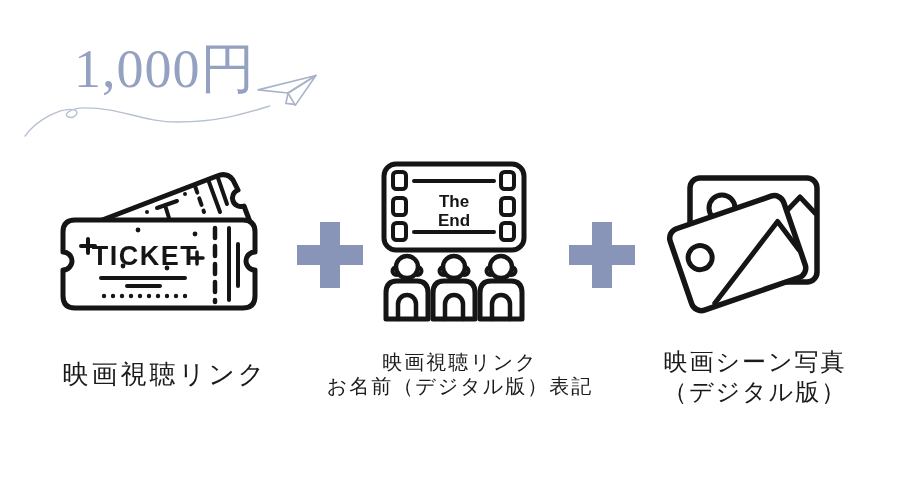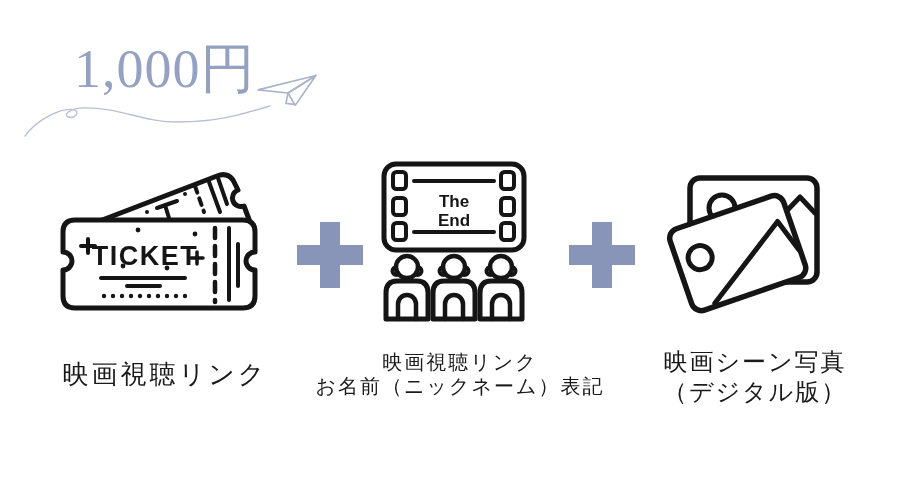--- a/index.html
+++ b/index.html
@@ -143,20 +143,20 @@
         <path class="ink" d="M 37 145 L 123 88 L 134 122" fill="none" stroke-width="5"></path>
       </g>
     </g>
   </svg>
 
   <div class="abs label label1">
     <div>映画視聴リンク</div>
   </div>
   <div class="abs label label2">
     <div>映画視聴リンク</div>
-    <div>お名前（ニックネーム）表記</div>
+    <div>お名前（デジタル版）表記</div>
   </div>
   <div class="abs label label3">
     <div>映画シーン写真</div>
     <div>（デジタル版）</div>
   </div>
 
 </div>
 
 </body></html>

